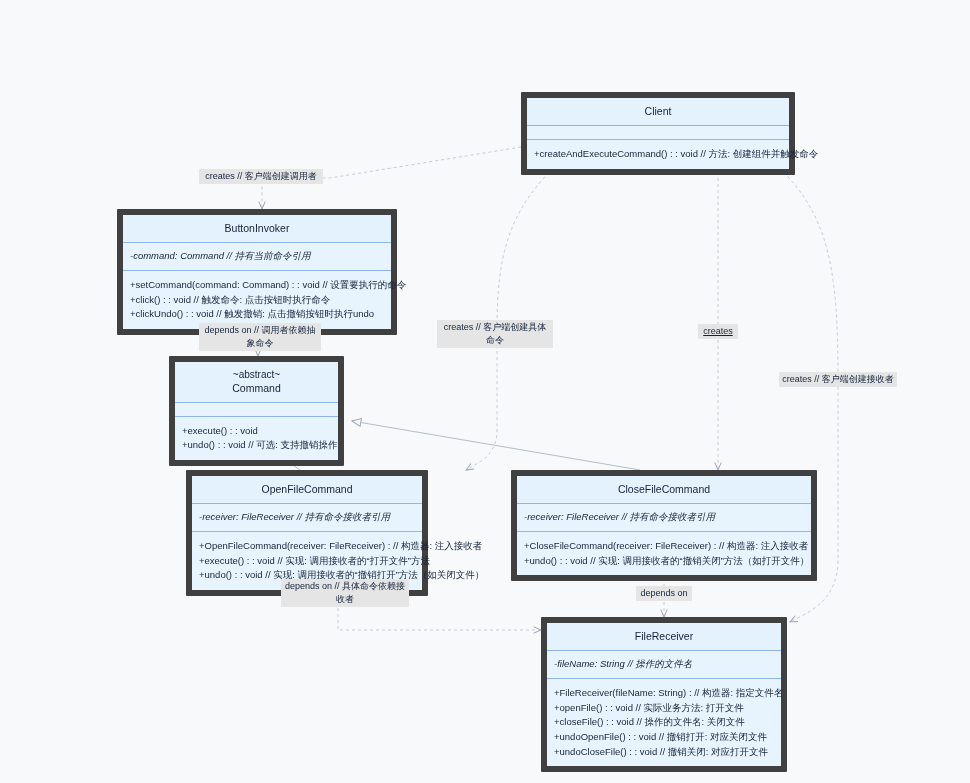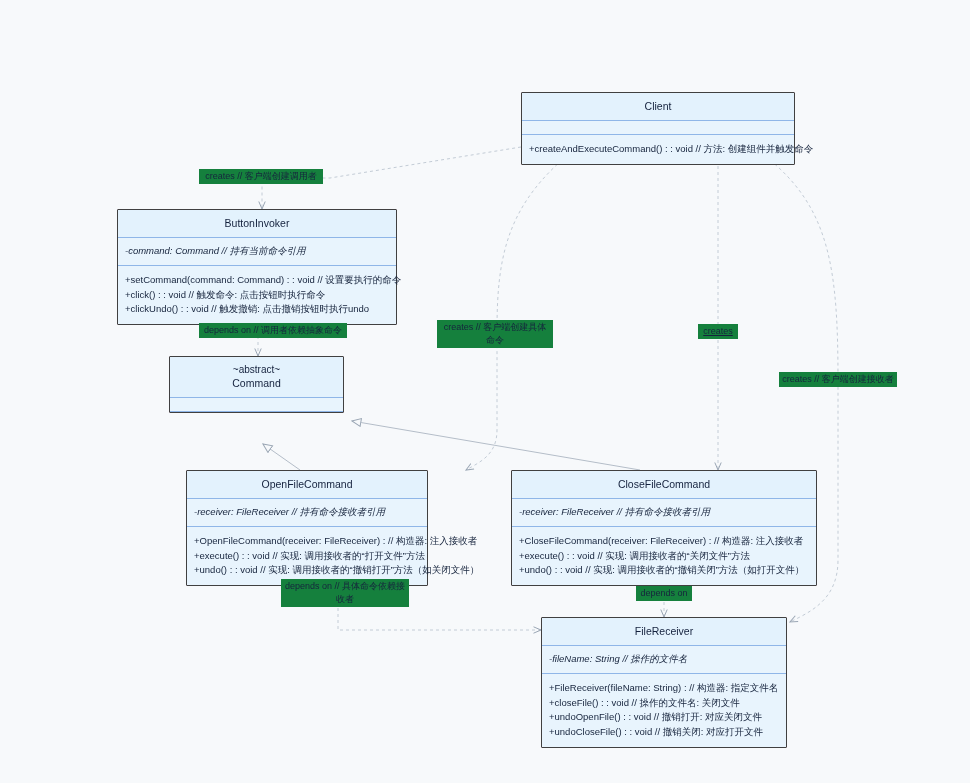--- a/index.html
+++ b/index.html
@@ -21,21 +21,21 @@
     position: absolute;
     left: 0;
     top: 0;
     width: 970px;
     height: 783px;
     pointer-events: none;
   }
   .uml-node {
     position: absolute;
     box-sizing: border-box;
-    border: 1px solid #404040;
+    border: 6px solid #404040;
     background: #f9a8d4;
     border-radius: 1px;
   }
   .uml-title {
     box-sizing: border-box;
     text-align: center;
     font-size: 10.5px;
     color: #14213d;
     padding: 7px 4px 7px 4px;
     border-bottom: 1px solid #8fb6e8;
@@ -66,21 +66,21 @@
   }
   .uml-line {
     font-size: 9.5px;
     color: #15233c;
     line-height: 1.55;
     white-space: nowrap;
   }
   .edge-label {
     position: absolute;
     box-sizing: border-box;
-    background: #15803d;
+    background: #e5e5e5;
     color: #16243d;
     font-size: 9px;
     line-height: 1.45;
     text-align: center;
     padding: 1px 3px;
     white-space: normal;
   }
 </style>
 </head>
 <body>
@@ -142,59 +142,63 @@
         </div>
         <div class="uml-ops">
           <div class="uml-line">+setCommand(command: Command) : : void // 设置要执行的命令</div>
           <div class="uml-line">+click() : : void // 触发命令: 点击按钮时执行命令</div>
           <div class="uml-line">+clickUndo() : : void // 触发撤销: 点击撤销按钮时执行undo</div>
         </div>
       </div>
       <div class="uml-node" style="left: 169px; top: 356px; width: 175px;">
         <div class="uml-title"><span class="uml-stereo">~abstract~</span><span>Command</span></div>
         <div class="uml-attrs empty"></div>
+        <div class="uml-ops">
+          <div class="uml-line">+execute() : : void</div>
+          <div class="uml-line">+undo() : : void // 可选: 支持撤销操作</div>
+        </div>
       </div>
       <div class="uml-node" style="left: 186px; top: 470px; width: 242px;">
         <div class="uml-title"><span>OpenFileCommand</span></div>
         <div class="uml-attrs">
           <div class="uml-line">-receiver: FileReceiver // 持有命令接收者引用</div>
         </div>
         <div class="uml-ops">
           <div class="uml-line">+OpenFileCommand(receiver: FileReceiver) : // 构造器: 注入接收者</div>
           <div class="uml-line">+execute() : : void // 实现: 调用接收者的“打开文件”方法</div>
           <div class="uml-line">+undo() : : void // 实现: 调用接收者的“撤销打开”方法（如关闭文件）</div>
         </div>
       </div>
       <div class="uml-node" style="left: 511px; top: 470px; width: 306px;">
         <div class="uml-title"><span>CloseFileCommand</span></div>
         <div class="uml-attrs">
           <div class="uml-line">-receiver: FileReceiver // 持有命令接收者引用</div>
         </div>
         <div class="uml-ops">
           <div class="uml-line">+CloseFileCommand(receiver: FileReceiver) : // 构造器: 注入接收者</div>
-          <div class="uml-line">+execute() : : void // 实现: 调用接收者的“关闭文件”方法</div>
           <div class="uml-line">+undo() : : void // 实现: 调用接收者的“撤销关闭”方法（如打开文件）</div>
         </div>
       </div>
       <div class="uml-node" style="left: 541px; top: 617px; width: 246px;">
         <div class="uml-title"><span>FileReceiver</span></div>
         <div class="uml-attrs">
           <div class="uml-line">-fileName: String // 操作的文件名</div>
         </div>
         <div class="uml-ops">
           <div class="uml-line">+FileReceiver(fileName: String) : // 构造器: 指定文件名</div>
+          <div class="uml-line">+openFile() : : void // 实际业务方法: 打开文件</div>
           <div class="uml-line">+closeFile() : : void // 操作的文件名: 关闭文件</div>
           <div class="uml-line">+undoOpenFile() : : void // 撤销打开: 对应关闭文件</div>
           <div class="uml-line">+undoCloseFile() : : void // 撤销关闭: 对应打开文件</div>
         </div>
       </div>
     </div>
   <div id="label-host">
       <div class="edge-label" style="left: 199px; top: 169px; width: 124px;">creates // 客户端创建调用者</div>
-      <div class="edge-label" style="left: 199px; top: 323px; width: 148px;">depends on // 调用者依赖抽象命令</div>
+      <div class="edge-label" style="left: 199px; top: 323px; width: 122px;">depends on // 调用者依赖抽象命令</div>
       <div class="edge-label" style="left: 437px; top: 320px; width: 116px;">creates // 客户端创建具体命令</div>
       <div class="edge-label" style="left: 698px; top: 324px; width: 40px; text-decoration: underline;">creates</div>
       <div class="edge-label" style="left: 779px; top: 372px; width: 118px;">creates // 客户端创建接收者</div>
       <div class="edge-label" style="left: 281px; top: 579px; width: 128px;">depends on // 具体命令依赖接收者</div>
       <div class="edge-label" style="left: 636px; top: 586px; width: 56px;">depends on</div>
     </div>
 
 </div>
 
 </body></html>

